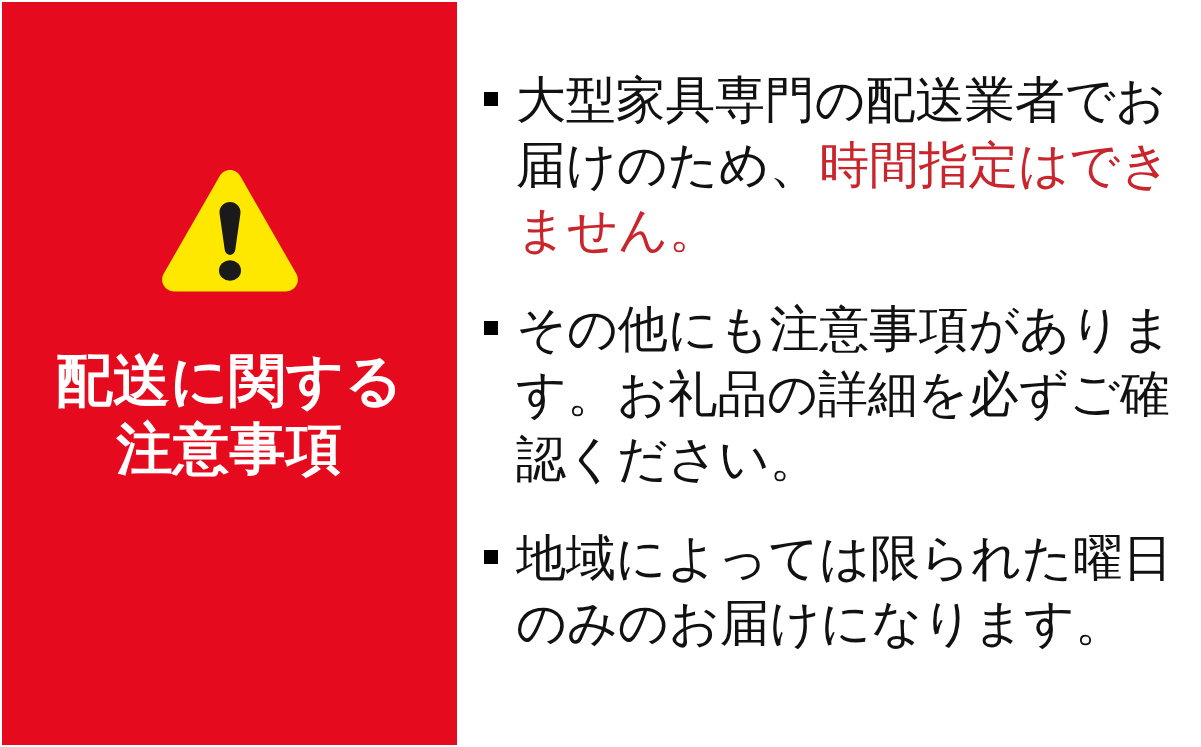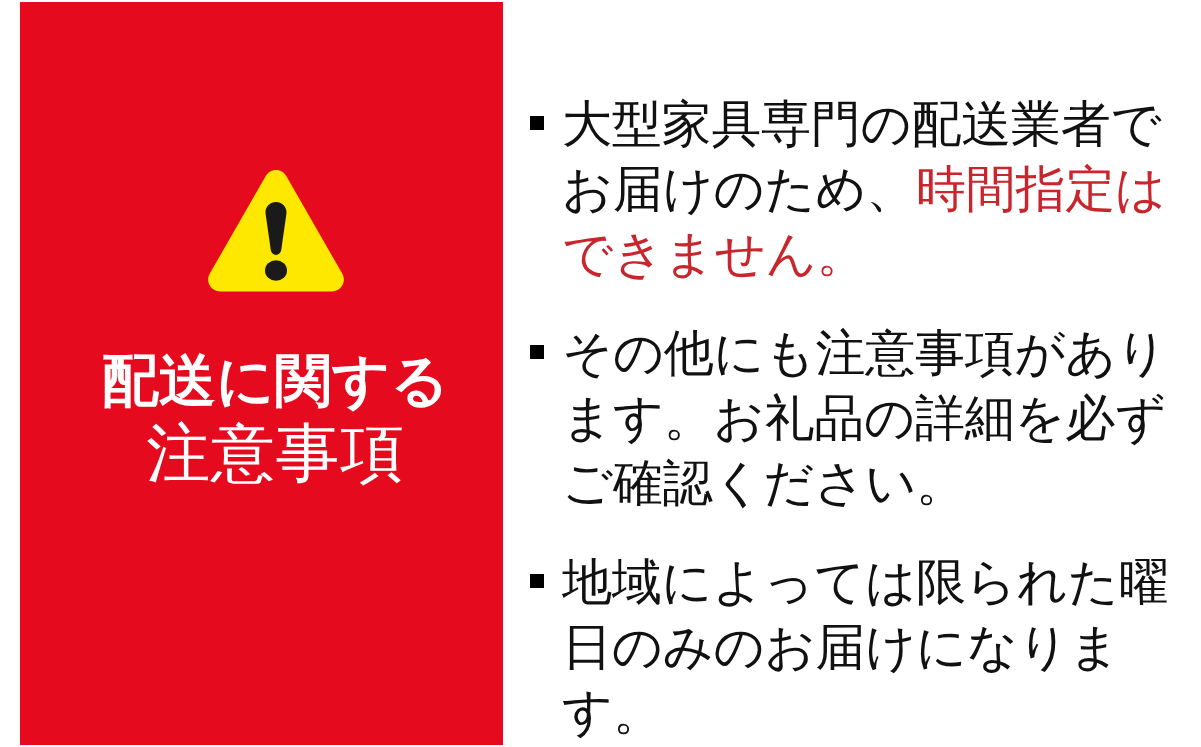--- a/index.html
+++ b/index.html
@@ -22,27 +22,26 @@
     display: flex;
     flex-direction: row;
     align-items: stretch;
   }
 
   
   .left-panel {
     position: relative;
     width: 455px;
     min-width: 455px;
-    margin: 2px 0 2px 20px;
+    margin: 2px 0 2px 2px;
     background: #E60A1E;
     display: flex;
     flex-direction: column;
     align-items: center;
     justify-content: flex-start;
-    padding-left: 28px;
   }
 
   .warning-icon-wrap {
     margin-top: 164px;
     width: 140px;
     height: 130px;
     display: block;
   }
   .warning-icon-wrap svg {
     display: block;
@@ -61,32 +60,32 @@
   .title-line-1 {
     display: block;
     font-size: 57px;
     font-weight: 700;
     letter-spacing: 0.005em;
     margin-bottom: 12px;
     white-space: nowrap;
   }
   .title-line-2 {
     display: block;
-    font-size: 64px;
-    font-weight: 400;
+    font-size: 56px;
+    font-weight: 700;
     letter-spacing: 0.01em;
     white-space: nowrap;
   }
 
   
   .right-panel {
     position: relative;
     flex: 1 1 auto;
     background: #ffffff;
-    padding: 92px 26px 0 27px;
+    padding: 68px 26px 0 27px;
     box-sizing: border-box;
   }
 
   .notice-list {
     list-style: none;
     margin: 0;
     padding: 0;
   }
 
   .notice-item {

